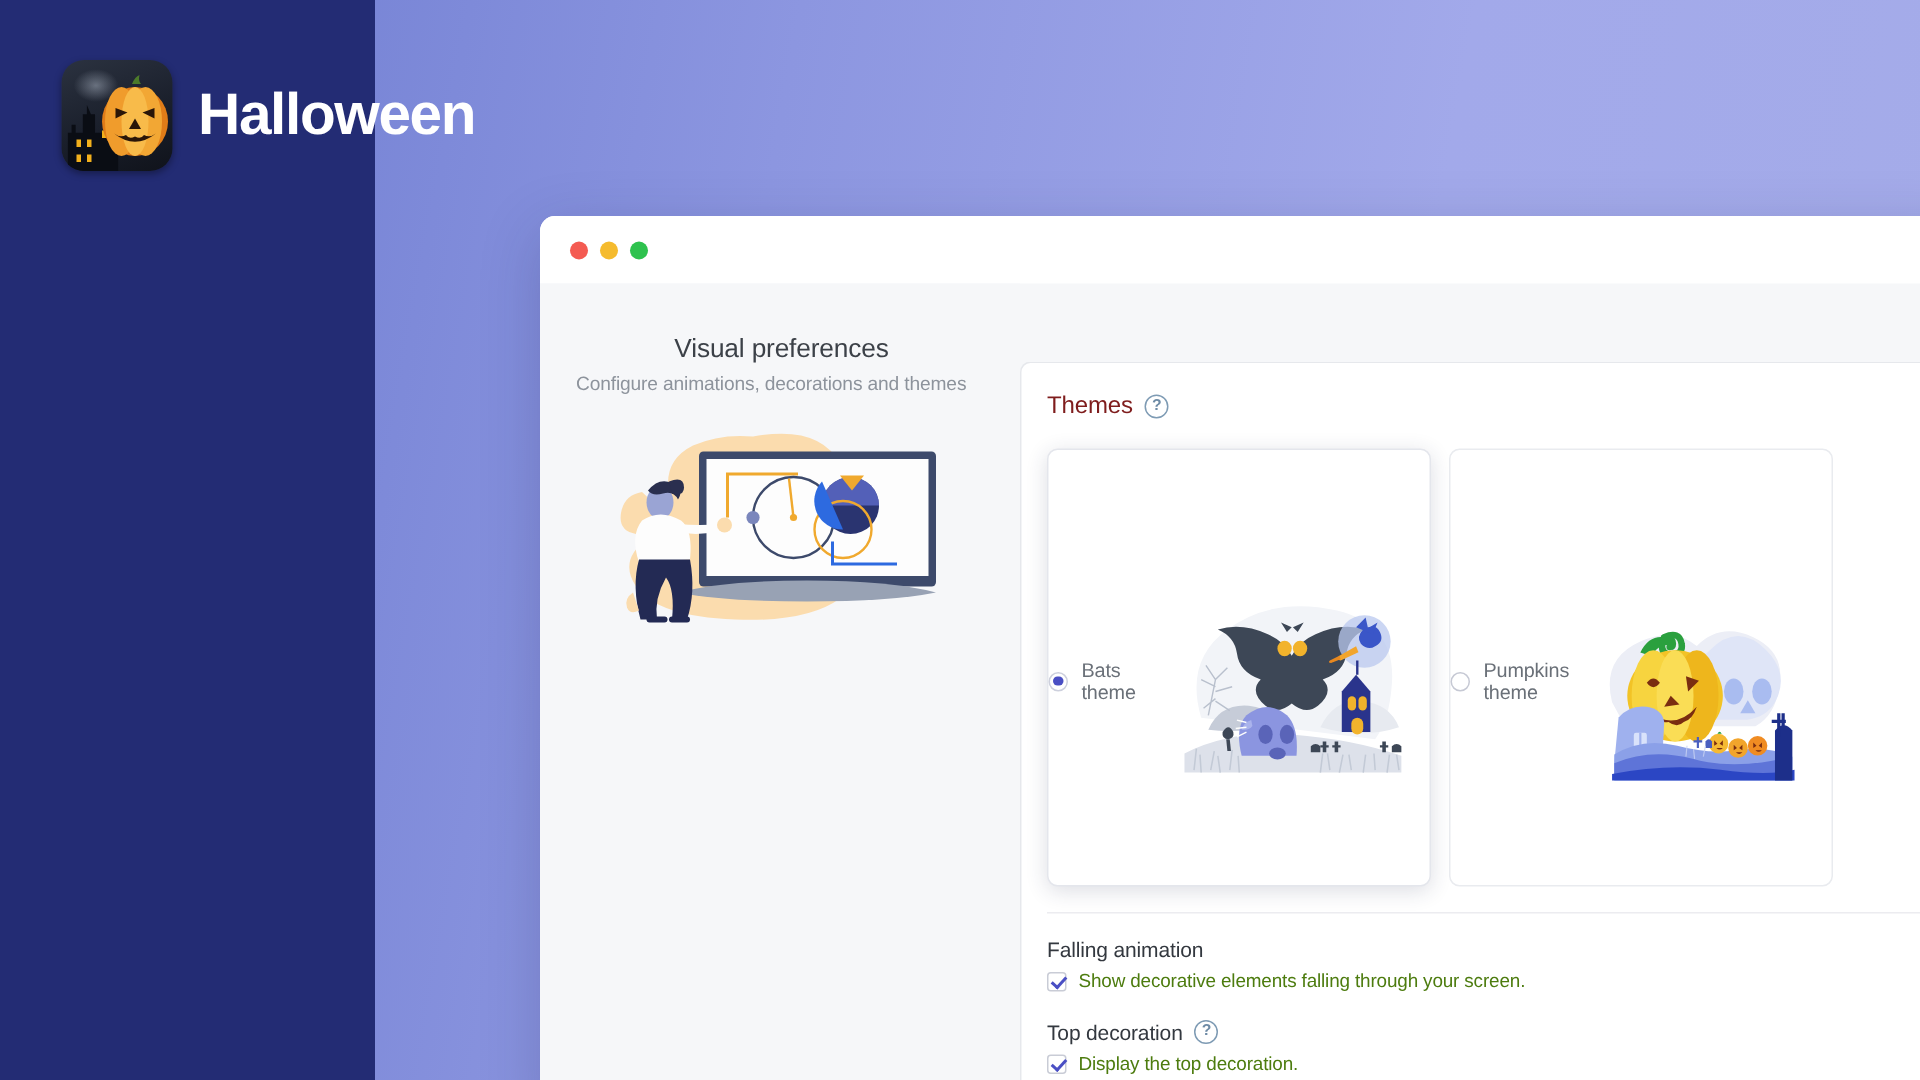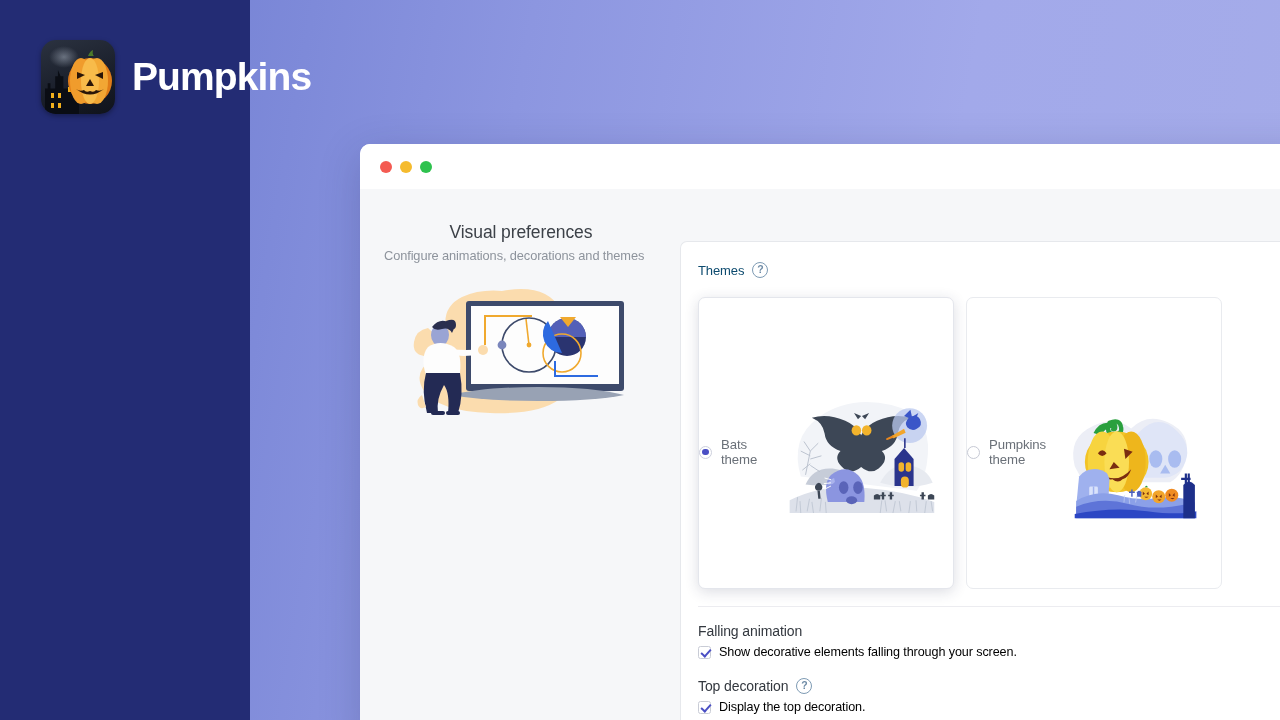--- a/index.html
+++ b/index.html
@@ -160,22 +160,22 @@
     padding: 20px 0 0 17px;
     overflow: hidden;
   }
 
   .section-label-row {
     display: flex;
     align-items: center;
     gap: 8px;
   }
   .section-label {
-    font-size: 13px;
-    color: #0c4a6e;
+    font-size: 16px;
+    color: #7f1d1d;
     letter-spacing: -0.1px;
   }
   .help-icon {
     width: 16px; height: 16px;
     border-radius: 50%;
     border: 1.3px solid #7e9bb4;
     color: #6e8ba6;
     font-size: 10.5px;
     line-height: 13px;
     text-align: center;
@@ -256,21 +256,21 @@
   }
   .checkbox.checked::after {
     content: "";
     position: absolute;
     left: 3.6px; top: 0.6px;
     width: 4px; height: 8px;
     border: solid #4a4fc4;
     border-width: 0 2px 2px 0;
     transform: rotate(42deg);
   }
-  .option-desc { font-size: 12.6px; color: #000000; letter-spacing: -0.1px; }
+  .option-desc { font-size: 12.6px; color: #4d7c0f; letter-spacing: -0.1px; }
 </style>
 </head>
 <body>
 
 <div id="stage">
 
   <div id="promo-panel"></div>
 
   <div id="brand-row">
     <div id="app-icon">
@@ -286,21 +286,21 @@
         <ellipse cx="24" cy="34" rx="22" ry="23" fill="#e07c18"></ellipse>
         <ellipse cx="15" cy="34" rx="11" ry="23" fill="#f09c2c"></ellipse>
         <ellipse cx="31" cy="34" rx="11" ry="23" fill="#f2a734"></ellipse>
         <ellipse cx="24" cy="34" rx="9" ry="23" fill="#f8bb4a"></ellipse>
         <path d="M11 25 l8 3 -8 4z" fill="#2a1608"></path>
         <path d="M37 25 l-8 3 8 4z" fill="#2a1608"></path>
         <path d="M24 32 l4 7 -8 0z" fill="#2a1608"></path>
         <path d="M10 42 q14 11 28 0 q-4 3 -8 1 q-2 3 -6 1 q-4 2 -6 -1 q-4 2 -8 -1z" fill="#2a1608"></path>
       </svg>
     </div>
-    <div id="brand-title">Pumpkins</div>
+    <div id="brand-title">Halloween</div>
   </div>
 
 
   <div id="app-window">
 
     <div id="titlebar">
       <div class="dot red"></div>
       <div class="dot amber"></div>
       <div class="dot green"></div>
     </div>

